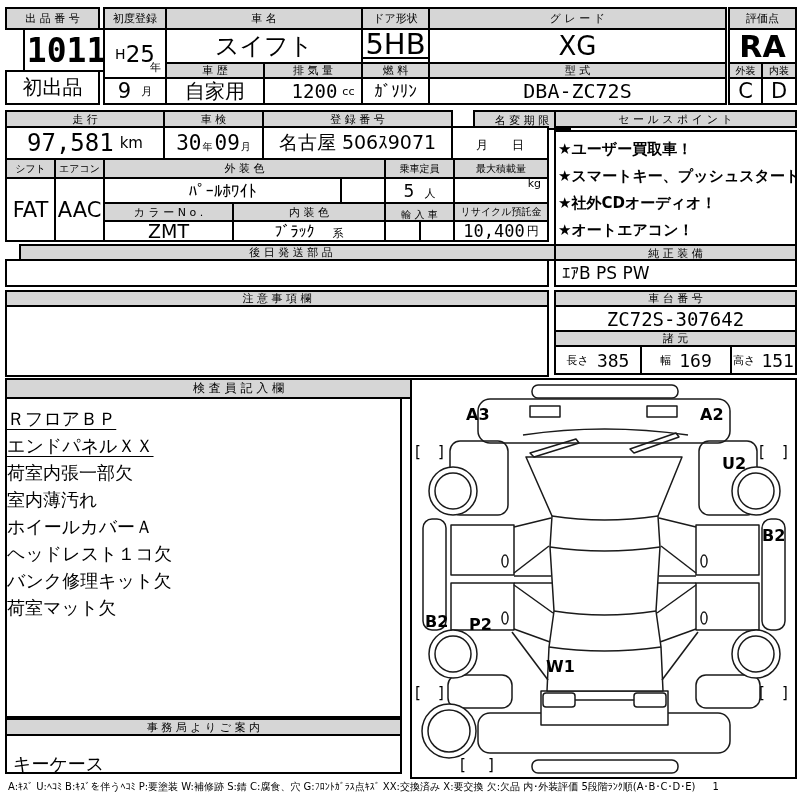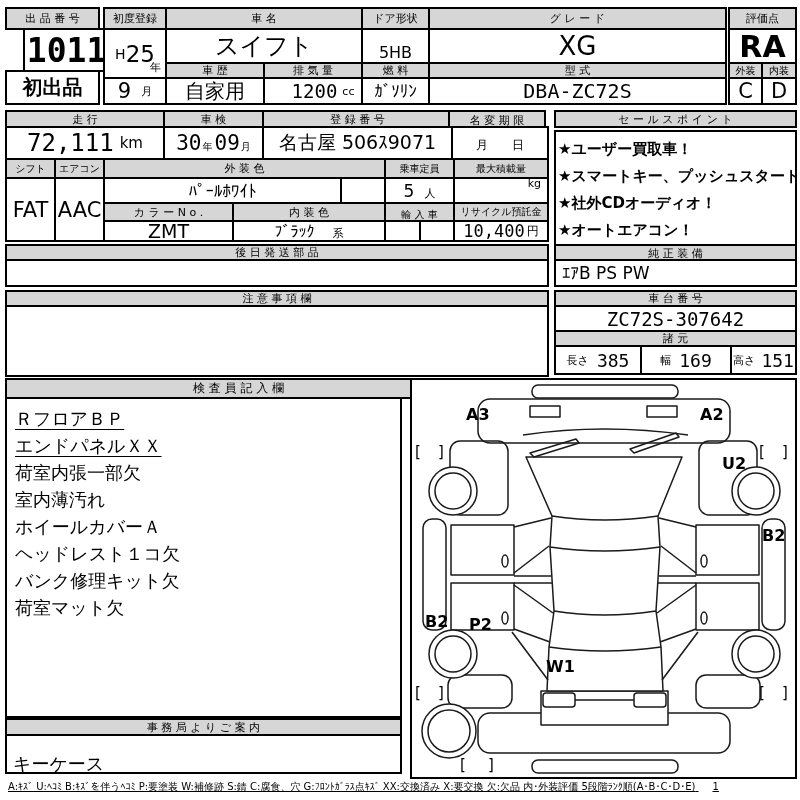--- a/index.html
+++ b/index.html
@@ -6,41 +6,41 @@
   body{width:800px;height:800px;position:relative;font-family:"DejaVu Sans",sans-serif;color:#000;}
   .c{position:absolute;box-sizing:border-box;border:2px solid #000;background:#fff;
      display:flex;align-items:center;justify-content:center;overflow:hidden;white-space:nowrap;}
   .hd{background:#d6d6d6;font-size:11px;}
   .hd-s{font-size:10px;}
   .num{font-family:"DejaVu Sans Mono",monospace;}
   .u{font-size:11px;margin-left:5px;}
   .left{justify-content:flex-start;padding-left:6px;}
   .colstack{flex-direction:column;align-items:flex-start;justify-content:flex-start;}
   .ul{text-decoration:underline;text-underline-offset:4px;}
-  .footer{position:absolute;left:8px;top:780px;width:788px;font-size:10px;letter-spacing:0;text-decoration:underline;}
+  .footer{position:absolute;left:8px;top:780px;width:788px;font-size:10px;letter-spacing:0;}
 </style>
 </head>
 <body>
 
 <div class="c hd" style="left:5px;top:7px;width:95px;height:23px">出 品 番 号</div>
 <div class="c num" style="left:23px;top:28px;width:107px;height:44px;font-size:33px;font-weight:bold">10112</div>
-<div class="c" style="left:5px;top:70px;width:95px;height:35px;font-size:20px;font-weight:bold">初出品</div>
+<div class="c" style="left:5px;top:70px;width:95px;height:35px;font-size:20px;font-weight:normal">初出品</div>
 
 <div class="c hd" style="left:103px;top:7px;width:64px;height:23px">初度登録</div>
 <div class="c hd" style="left:165px;top:7px;width:198px;height:23px">車 名</div>
 <div class="c hd" style="left:361px;top:7px;width:69px;height:23px">ドア形状</div>
 <div class="c hd" style="left:428px;top:7px;width:299px;height:23px">グ レ ー ド</div>
 
 <div class="c" style="left:103px;top:28px;width:64px;height:51px">
   <span style="font-size:14px">H</span>
     <span style="font-size:23px">25</span>
   <span style="position:absolute;right:4px;bottom:2px;font-size:11px">年</span>
 </div>
 <div class="c" style="left:165px;top:28px;width:198px;height:36px;font-size:24px">スイフト</div>
-<div class="c" style="left:361px;top:28px;width:69px;height:48px;font-size:16px">5HB</div>
+<div class="c" style="left:361px;top:28px;width:69px;height:31px;font-size:29px">5HB</div>
 <div class="c" style="left:428px;top:28px;width:299px;height:36px;font-size:26px">XG</div>
 
 <div class="c" style="left:103px;top:77px;width:64px;height:28px">
   <span style="font-size:21px">9</span>
   <span style="font-size:11px;margin-left:10px">月</span>
 </div>
 <div class="c hd" style="left:165px;top:62px;width:100px;height:17px">車 歴</div>
 <div class="c hd" style="left:263px;top:62px;width:100px;height:17px">排 気 量</div>
 <div class="c hd" style="left:361px;top:62px;width:69px;height:17px">燃 料</div>
 <div class="c hd" style="left:428px;top:62px;width:299px;height:17px">型 式</div>
@@ -56,24 +56,24 @@
 <div class="c hd" style="left:728px;top:7px;width:69px;height:23px">評価点</div>
 <div class="c" style="left:728px;top:28px;width:69px;height:36px;font-size:30px;font-weight:bold">RA</div>
 <div class="c hd hd-s" style="left:728px;top:62px;width:35px;height:17px">外装</div>
 <div class="c hd hd-s" style="left:761px;top:62px;width:36px;height:17px">内装</div>
 <div class="c" style="left:728px;top:77px;width:35px;height:28px;font-size:21px">C</div>
 <div class="c" style="left:761px;top:77px;width:36px;height:28px;font-size:21px">D</div>
 
 <div class="c hd" style="left:5px;top:110px;width:160px;height:18px">走 行</div>
 <div class="c hd" style="left:163px;top:110px;width:101px;height:18px">車 検</div>
 <div class="c hd" style="left:262px;top:110px;width:191px;height:18px">登 録 番 号</div>
-<div class="c hd" style="left:448px;top:110px;width:98px;height:20px">名 変 期 限</div>
+<div class="c hd" style="left:473px;top:110px;width:98px;height:20px">名 変 期 限</div>
 
 <div class="c" style="left:5px;top:126px;width:160px;height:34px">
-  <span class="num" style="font-size:24px">72,111</span>
+  <span class="num" style="font-size:24px">97,581</span>
   <span style="font-size:15px;margin-left:6px">km</span>
 </div>
 <div class="c" style="left:163px;top:126px;width:101px;height:34px">
   <span class="num" style="font-size:21px">30</span>
   <span style="font-size:10px;margin:8px 2px 0 1px">年</span>
   <span class="num" style="font-size:21px">09</span>
   <span style="font-size:10px;margin:8px 0 0 1px">月</span>
 </div>
 <div class="c" style="left:262px;top:126px;width:191px;height:34px;font-size:19px">名古屋 506ｽ9071</div>
 <div class="c" style="left:451px;top:126px;width:98px;height:34px;align-items:flex-end;padding-bottom:4px;gap:24px;font-size:12px">
@@ -115,21 +115,21 @@
 </div>
 
 <div class="c hd" style="left:554px;top:110px;width:243px;height:18px">セ ー ル ス ポ イ ン ト</div>
 <div class="c colstack" style="left:554px;top:130px;width:243px;height:116px;padding:4px 2px;font-size:15px;font-weight:bold;line-height:27px">
   <span>★ユーザー買取車！</span>
   <span>★スマートキー、プッシュスタート</span>
   <span>★社外CDオーディオ！</span>
   <span>★オートエアコン！</span>
 </div>
 
-<div class="c hd" style="left:5px;top:244px;width:544px;height:17px">後 日 発 送 部 品</div>
+<div class="c hd" style="left:19px;top:244px;width:544px;height:17px">後 日 発 送 部 品</div>
 <div class="c left" style="left:5px;top:259px;width:544px;height:28px;font-size:16px"></div>
 <div class="c hd" style="left:554px;top:244px;width:243px;height:18px">純 正 装 備</div>
 <div class="c left" style="left:554px;top:259px;width:243px;height:28px;font-size:17px">ｴｱB PS PW</div>
 
 <div class="c hd" style="left:5px;top:290px;width:544px;height:17px">注 意 事 項 欄</div>
 <div class="c left" style="left:5px;top:305px;width:544px;height:72px;align-items:flex-start;padding-top:4px;font-size:16px"></div>
 
 <div class="c hd" style="left:554px;top:290px;width:243px;height:17px">車 台 番 号</div>
 <div class="c num" style="left:554px;top:305px;width:243px;height:27px;font-size:19px">ZC72S-307642</div>
 <div class="c hd" style="left:554px;top:330px;width:243px;height:17px">諸 元</div>
@@ -140,21 +140,21 @@
 <div class="c" style="left:640px;top:345px;width:92px;height:30px;gap:8px">
   <span style="font-size:11px">幅</span>
   <span class="num" style="font-size:18px">169</span>
 </div>
 <div class="c" style="left:730px;top:345px;width:67px;height:30px;gap:6px">
   <span style="font-size:11px">高さ</span>
   <span class="num" style="font-size:18px">151</span>
 </div>
 
 <div class="c hd" style="left:5px;top:378px;width:467px;height:21px;font-size:12px">検 査 員 記 入 欄</div>
-<div class="c colstack" style="left:5px;top:397px;width:397px;height:321px;padding:6px 8px;font-size:18px;line-height:27px">
+<div class="c colstack" style="left:5px;top:397px;width:397px;height:321px;padding:6px 0;font-size:18px;line-height:27px">
   <span class="ul">ＲフロアＢＰ</span>
   <span class="ul">エンドパネルＸＸ</span>
   <span>荷室内張一部欠</span>
   <span>室内薄汚れ</span>
   <span>ホイールカバーＡ</span>
   <span>ヘッドレスト１コ欠</span>
   <span>バンク修理キット欠</span>
   <span>荷室マット欠</span>
 </div>
 

